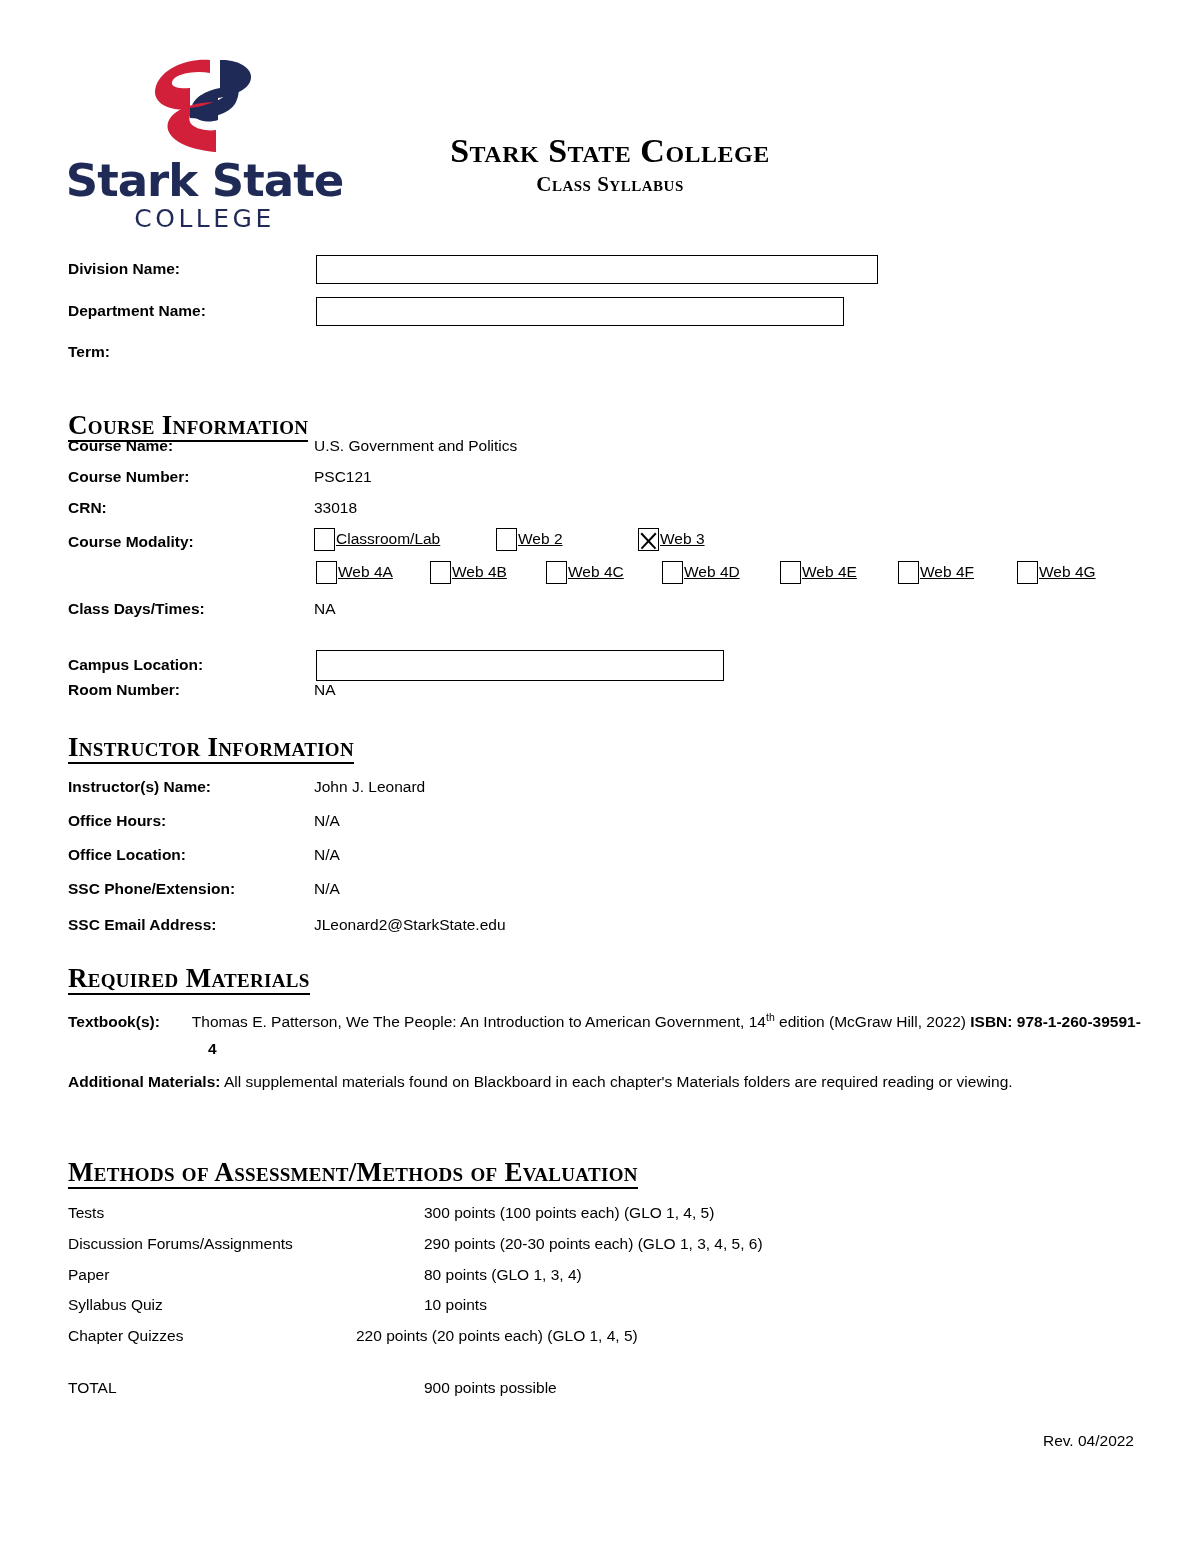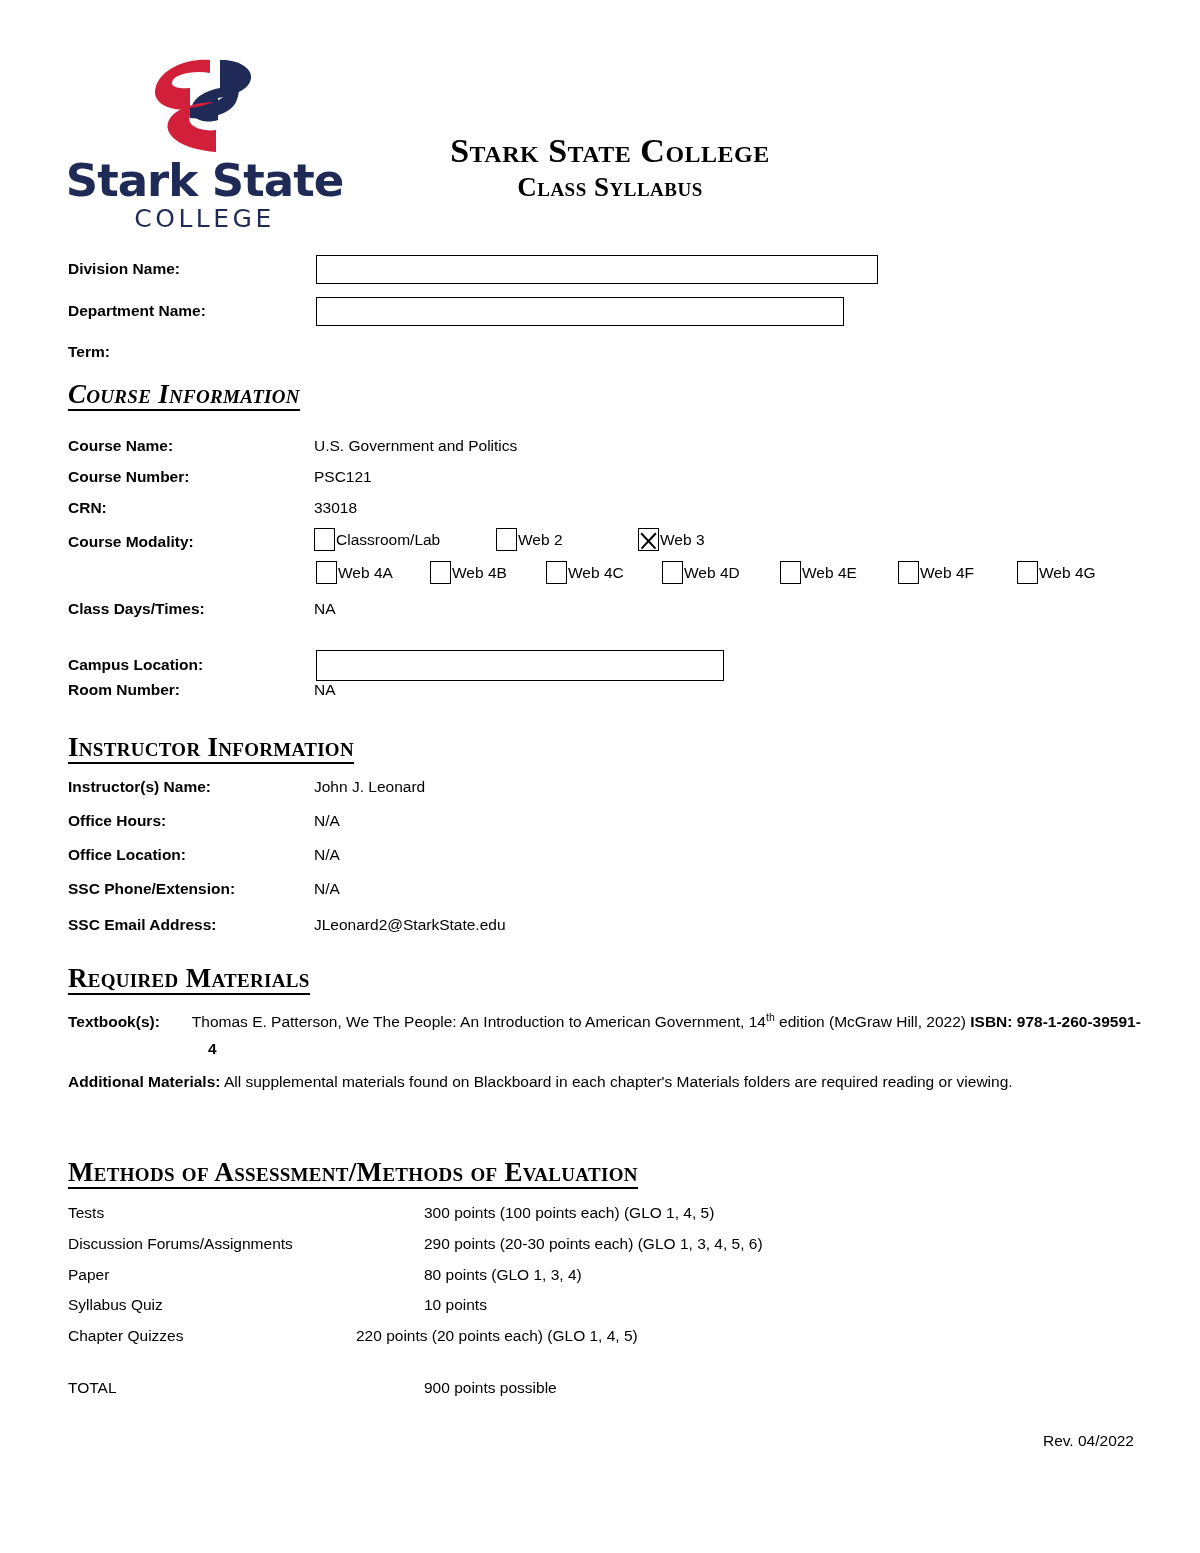--- a/index.html
+++ b/index.html
@@ -79,21 +79,21 @@
     font-weight: bold;
     font-size: 34px;
     font-variant: small-caps;
     letter-spacing: 0.5px;
     line-height: 1.12;
     color: #000;
   }
   .doc-subtitle {
     font-family: "Liberation Serif", serif;
     font-weight: bold;
-    font-size: 27px;
+    font-size: 21px;
     font-variant: small-caps;
     letter-spacing: 0.5px;
     line-height: 1.15;
     margin-top: 2px;
     color: #000;
   }
 
   
   .row {
     position: absolute;
@@ -139,22 +139,23 @@
     display: inline-block;
     padding-bottom: 1px;
     line-height: 1.05;
     white-space: nowrap;
   }
 
   
   .cbx-wrap {
     position: absolute;
     display: flex;
-    align-items: flex-end;
-    white-space: nowrap;
+    align-items: flex-start;
+    white-space: nowrap;
+    text-decoration: underline;
   }
   .cbx {
     width: 21px;
     height: 23px;
     border: 1.7px solid #000;
     box-sizing: border-box;
     background: #fff;
     position: relative;
     flex: none;
   }
@@ -265,21 +266,21 @@
   <div class="row" style="top:300px;">
     <span class="lbl">Department Name:</span>
     <span class="box" style="left:248px; top:-3px; width:528px; height:29px;"></span>
   </div>
 
   <div class="row" style="top:341px;">
     <span class="lbl">Term:</span>
     <span class="val"></span>
   </div>
 
-  <div class="section-head" style="top:380px;font-style:italic;">Course Information</div>
+  <div class="section-head" style="top:411px;">Course Information</div>
 
   <div class="row" style="top:435px;">
     <span class="lbl">Course Name:</span>
     <span class="val">U.S. Government and Politics</span>
   </div>
   <div class="row" style="top:466px;text-decoration:underline;">
     <span class="lbl">Course Number:</span>
     <span class="val">PSC121</span>
   </div>
   <div class="row" style="top:497px;">

